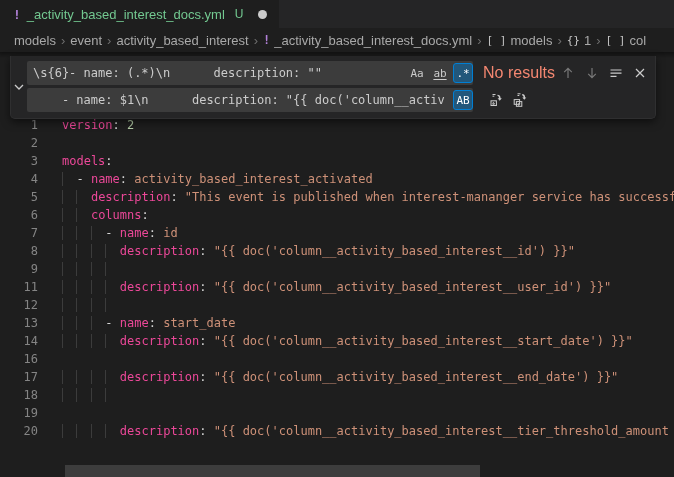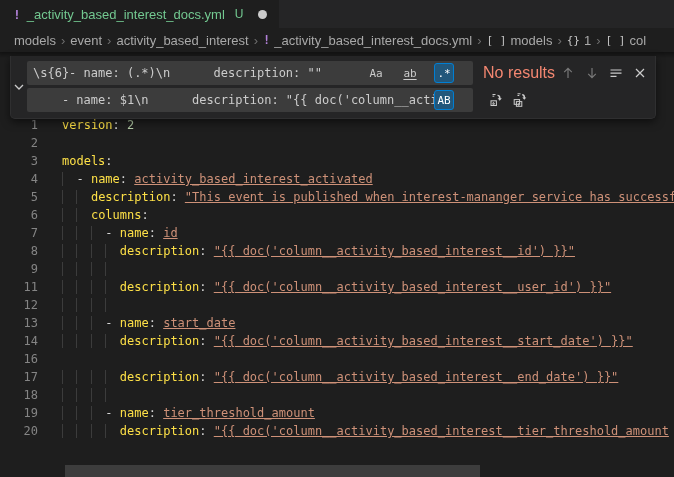--- a/index.html
+++ b/index.html
@@ -42,44 +42,44 @@
   .fw-toggle { width:22px; display:flex; align-items:center; justify-content:center; cursor:pointer; }
   .fw-rows { flex:1; padding:5px 6px 6px 0; display:flex; flex-direction:column; gap:3px; }
   .fw-row { display:flex; align-items:center; height:24px; }
   .inp-wrap { position:relative; width:446px; height:24px; background:#3c3c3c; border-radius:2px; flex:none; overflow:hidden; }
   .inp-wrap input {
     width:100%; height:100%; background:transparent; border:none; outline:none;
     color:#cccccc; font:12px "DejaVu Sans Mono", monospace; padding:0 6px; white-space:pre;
   }
   .inp-wrap.find input { padding-right:70px; }
   .inp-wrap.repl input { padding-right:28px; }
-  .opts { position:absolute; right:19px; top:2px; display:flex; gap:14px; background:#3c3c3c; }
+  .opts { position:absolute; right:0; top:2px; display:flex; gap:3px; background:#3c3c3c; }
   .opt {
     width:20px; height:20px; border-radius:3px; border:1px solid transparent;
     display:flex; align-items:center; justify-content:center;
     font:11px "DejaVu Sans Mono", monospace; color:#cccccc; cursor:pointer;
   }
   .opt .uline { text-decoration:underline; text-underline-offset:2px; }
   .opt.active { background:rgba(0,127,212,.42); border-color:#007fd4; color:#ffffff; }
   .results { color:#f48771; font-size:16px; margin-left:10px; flex:1; white-space:nowrap; }
   .icon-btn {
     width:22px; height:22px; margin-left:2px; border-radius:4px; flex:none;
     display:flex; align-items:center; justify-content:center; cursor:pointer;
   }
   .gap { width:10px; flex:none; }
   
   .code { position:absolute; top:112px; left:0; right:0; bottom:0; padding-top:4px;
     font:12px/18px "DejaVu Sans Mono", monospace; overflow:hidden; }
   .code-line { display:flex; height:18px; white-space:pre; }
   .ln { width:38px; flex:none; text-align:right; color:#858585; }
   .lt { margin-left:24px; white-space:pre; }
   .ind { background:linear-gradient(to right, #3c3c3c 0, #3c3c3c 1px, transparent 1px); }
-  .tk-key { color:#fde047; }
+  .tk-key { color:#ec4899; }
   .tk-punct { color:#d4d4d4; }
-  .tk-str { color:#ce9178;text-decoration:underline; }
+  .tk-str { color:#ce9178; }
   .tk-num { color:#b5cea8; }
   .hscroll {
     position:absolute; left:65px; bottom:0; width:415px; height:12px;
     background:rgba(121,121,121,.35); cursor:pointer; z-index:4;
   }
 </style>
 </head>
 <body>
 
 <div class="tabbar">
@@ -207,16 +207,16 @@
     <div class="code-line"><span class="ln">7</span><span class="lt"><span class="ind">  </span><span class="ind">  </span><span class="ind">  </span><span class="tk-punct">- </span><span class="tk-key">name</span><span class="tk-punct">: </span><span class="tk-str">id</span></span></div>
     <div class="code-line"><span class="ln">8</span><span class="lt"><span class="ind">  </span><span class="ind">  </span><span class="ind">  </span><span class="ind">  </span><span class="tk-key">description</span><span class="tk-punct">: </span><span class="tk-str">"{{ doc('column__activity_based_interest__id') }}"</span></span></div>
     <div class="code-line"><span class="ln">9</span><span class="lt"><span class="ind">  </span><span class="ind">  </span><span class="ind">  </span><span class="ind">  </span></span></div>
     <div class="code-line"><span class="ln">11</span><span class="lt"><span class="ind">  </span><span class="ind">  </span><span class="ind">  </span><span class="ind">  </span><span class="tk-key">description</span><span class="tk-punct">: </span><span class="tk-str">"{{ doc('column__activity_based_interest__user_id') }}"</span></span></div>
     <div class="code-line"><span class="ln">12</span><span class="lt"><span class="ind">  </span><span class="ind">  </span><span class="ind">  </span><span class="ind">  </span></span></div>
     <div class="code-line"><span class="ln">13</span><span class="lt"><span class="ind">  </span><span class="ind">  </span><span class="ind">  </span><span class="tk-punct">- </span><span class="tk-key">name</span><span class="tk-punct">: </span><span class="tk-str">start_date</span></span></div>
     <div class="code-line"><span class="ln">14</span><span class="lt"><span class="ind">  </span><span class="ind">  </span><span class="ind">  </span><span class="ind">  </span><span class="tk-key">description</span><span class="tk-punct">: </span><span class="tk-str">"{{ doc('column__activity_based_interest__start_date') }}"</span></span></div>
     <div class="code-line"><span class="ln">16</span></div>
     <div class="code-line"><span class="ln">17</span><span class="lt"><span class="ind">  </span><span class="ind">  </span><span class="ind">  </span><span class="ind">  </span><span class="tk-key">description</span><span class="tk-punct">: </span><span class="tk-str">"{{ doc('column__activity_based_interest__end_date') }}"</span></span></div>
     <div class="code-line"><span class="ln">18</span><span class="lt"><span class="ind">  </span><span class="ind">  </span><span class="ind">  </span><span class="ind">  </span></span></div>
-    <div class="code-line"><span class="ln">19</span><span class="lt"><span class="ind">  </span><span class="ind">  </span><span class="ind">  </span><span class="tk-punct">- </span><span class="tk-key">name</span><span class="tk-punct">: </span><span class="tk-str">tier_threshold_amount</span></span></div>
+    <div class="code-line"><span class="ln">19</span></div>
     <div class="code-line"><span class="ln">20</span><span class="lt"><span class="ind">  </span><span class="ind">  </span><span class="ind">  </span><span class="ind">  </span><span class="tk-key">description</span><span class="tk-punct">: </span><span class="tk-str">"{{ doc('column__activity_based_interest__tier_threshold_amount</span></span></div>
   </div>
 <div class="hscroll"></div>
 
 </body></html>

